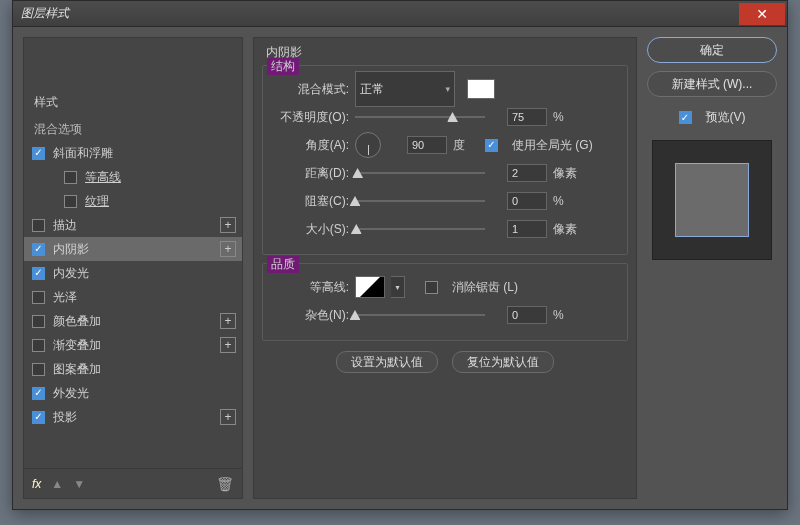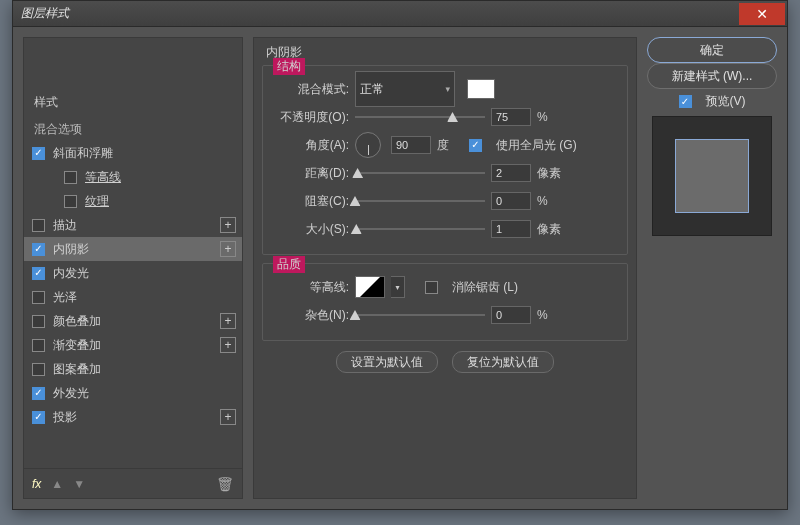--- a/index.html
+++ b/index.html
@@ -21,38 +21,38 @@
 .chk.checked::after { content: "✓"; color: #fff; font-size: 10px; line-height: 1; }
 .plus { margin-left: auto; width: 16px; height: 16px; border: 1px solid #888; color: #ccc; display: flex; align-items: center; justify-content: center; font-size: 12px; cursor: pointer; }
 .left-footer { display: flex; align-items: center; height: 30px; padding: 0 8px; gap: 10px; border-top: 1px solid #3a3a3a; }
 .fx { color: #fef9c3; font-size: 12px; font-style: italic; }
 .footer-ico { color: #888; font-size: 12px; cursor: pointer; }
 .trash { margin-left: auto; color: #aaa; font-size: 14px; cursor: pointer; }
 
 .center-col { flex: 1; height: 100%; border: 1px solid #3a3a3a; background: #454545; padding: 4px 8px 8px; color: #d0d0d0; font-size: 12px; }
 .panel-title { padding: 2px 4px 4px; }
 .fieldset { border: 1px solid #5a5a5a; border-radius: 2px; padding: 10px 10px 10px 8px; margin-bottom: 8px; position: relative; }
-.fieldset-legend { position: absolute; top: -8px; left: 10px; background: #be185d; padding: 0 4px; }
+.fieldset-legend { position: absolute; top: -8px; left: 4px; background: #701a75; padding: 0 4px; }
 .row { display: flex; align-items: center; height: 26px; gap: 6px; margin-bottom: 2px; }
 .lbl { width: 78px; text-align: right; color: #d0d0d0; }
 .select { width: 100px; height: 36px; background: #3a3a3a; border: 1px solid #666; display: flex; align-items: center; justify-content: space-between; padding: 0 4px; color: #ddd; cursor: pointer; }
 .select .caret { color: #aaa; font-size: 9px; }
 .swatch { width: 28px; height: 20px; background: #fff; border: 1px solid #666; margin-left: 6px; cursor: pointer; }
 .slider { position: relative; width: 130px; height: 14px; }
 .slider-track { position: absolute; top: 6px; left: 0; right: 0; height: 2px; background: #666; }
 .slider-thumb { position: absolute; top: 2px; width: 11px; height: 10px; background: #d0d0d0; clip-path: polygon(50% 0,100% 100%,0 100%); transform: translateX(-50%); }
-.num { width: 40px; height: 18px; background: #3a3a3a; border: 1px solid #666; color: #ddd; text-align: left; padding: 0 4px; font-size: 11px; }
+.num { width: 40px; height: 18px; background: #3a3a3a; border: 1px solid #666; color: #ddd; text-align: left; padding: 0 4px; font-size: 11px; margin-left: 16px; }
 .unit { color: #ccc; }
 .dial { width: 26px; height: 26px; border: 1px solid #777; border-radius: 50%; background: #3f3f3f; position: relative; margin-right: 4px; }
 .dial::after { content: ""; position: absolute; left: 50%; top: 50%; width: 1px; height: 10px; background: #ccc; transform-origin: top center; transform: rotate(0deg); }
 .contour-swatch { width: 30px; height: 22px; border: 1px solid #666; background: linear-gradient(135deg,#fff 49%,#000 51%); cursor: pointer; }
 .contour-caret { width: 14px; height: 22px; background: #3a3a3a; border: 1px solid #666; border-left: none; display: flex; align-items: center; justify-content: center; font-size: 8px; color: #ccc; cursor: pointer; }
 .btn-inline { height: 22px; padding: 0 14px; background: #4a4a4a; border: 1px solid #6a6a6a; color: #ddd; cursor: pointer; border-radius: 10px; font-size: 12px; display: inline-flex; align-items: center; }
 
-.right-col { width: 130px; display: flex; flex-direction: column; align-items: stretch; }
+.right-col { width: 130px; display: flex; flex-direction: column; gap: 8px; align-items: stretch; }
 .rbtn { height: 26px; border-radius: 13px; background: #4c4c4c; border: 1px solid #6e6e6e; color: #e0e0e0; font-size: 12px; display: flex; align-items: center; justify-content: center; cursor: pointer; }
 .rbtn.primary { border-color: #8aa9d6; }
 .preview-wrap { display: flex; align-items: center; gap: 6px; justify-content: center; color: #ddd; font-size: 12px; margin-top: 4px; }
 .preview-box { width: 120px; height: 120px; background: #2f2f2f; border: 1px solid #222; margin: 6px auto 0; display: flex; align-items: center; justify-content: center; }
 .preview-inner { width: 74px; height: 74px; background: #6b6b6b; border: 1px solid #8aa9d6; }
 </style>
 </head>
 <body>
 
 <div class="window">

